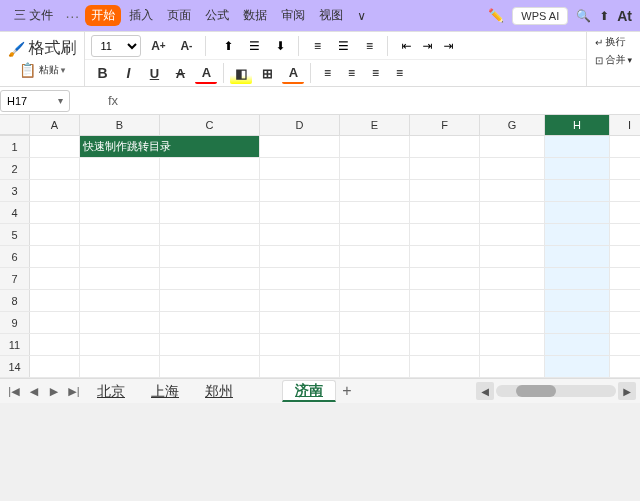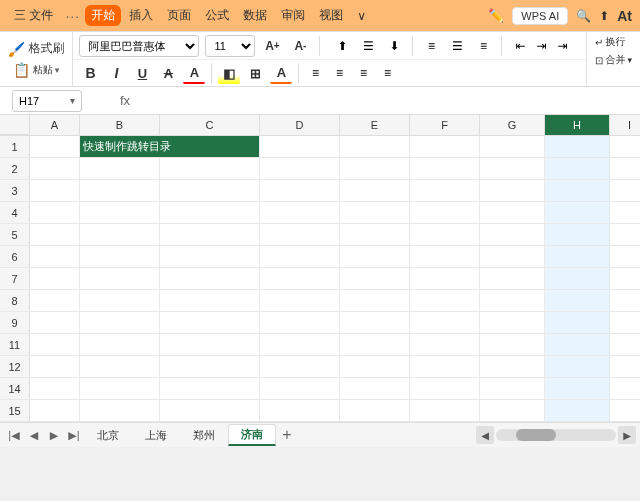--- a/index.html
+++ b/index.html
@@ -1,21 +1,21 @@
 <!DOCTYPE html>
 <html><head>
   <meta charset="utf-8">
   <style>
     * { margin: 0; padding: 0; box-sizing: border-box; }
     body { font-family: 'Microsoft YaHei', Arial, sans-serif; font-size: 12px; background: #f0f0f0; width: 640px; height: 501px; overflow: hidden; }
 
     
     .title-bar {
       height: 32px;
-      background: #fdba74;
+      background: #c4b5fd;
       display: flex;
       align-items: center;
       border-bottom: 1px solid #e0e0e0;
       padding: 0 8px;
       gap: 6px;
     }
     .title-bar-menu { display: flex; align-items: center; gap: 2px; }
     .menu-item { padding: 2px 6px; font-size: 12px; color: #333; cursor: pointer; border-radius: 3px; }
     .menu-item.active { background: #ff6600; color: white; border-radius: 6px; }
     .menu-dots { font-size: 14px; color: #666; padding: 2px 4px; cursor: pointer; }
@@ -34,21 +34,21 @@
     .font-btn { width: 22px; height: 22px; border: none; background: none; cursor: pointer; display: flex; align-items: center; justify-content: center; border-radius: 2px; font-size: 13px; font-weight: bold; color: #333; }
     .separator { width: 1px; height: 20px; background: #ddd; margin: 0 2px; }
 
     
     .formula-bar {
       display: flex;
       align-items: center;
       height: 28px;
       background: #fff;
       border-bottom: 1px solid #ddd;
-      padding: 0 12px;
+      padding: 0 0;
       gap: 4px;
     }
     .cell-ref { border: 1px solid #ccc; border-radius: 3px; padding: 2px 6px; font-size: 11px; width: 70px; background: white; height: 22px; display: flex; align-items: center; cursor: pointer; }
     .cell-ref-arrow { font-size: 10px; color: #666; margin-left: auto; }
     .formula-icon { font-size: 13px; color: #666; padding: 2px; margin-left: 32px; }
     .formula-input { flex: 1; border: none; outline: none; font-size: 12px; padding: 2px 4px; background: transparent; }
 
     
     .spreadsheet-container {
       display: flex;
@@ -124,22 +124,22 @@
     
     .sheet-tabs {
       display: flex;
       align-items: center;
       background: #f5f5f5;
       border-top: 1px solid #ddd;
       height: 25px;
       padding: 0 4px;
     }
     .nav-btn { width: 20px; height: 20px; background: none; border: none; cursor: pointer; display: flex; align-items: center; justify-content: center; color: #666; font-size: 11px; border-radius: 2px; }
-    .sheet-tab { padding: 2px 12px; font-size: 11px; color: #333; cursor: pointer; border: 1px solid transparent; border-bottom: none; border-radius: 3px 3px 0 0; height: 22px; display: flex; align-items: center; }
-    .sheet-tab.active { background: white; border-color: #ddd; color: #217346; font-weight: bold; border-bottom: 2px solid #217346; }
+    .sheet-tab { padding: 2px 12px; font-size: 14px; color: #333; cursor: pointer; border: 1px solid transparent; border-bottom: none; border-radius: 3px 3px 0 0; height: 22px; display: flex; align-items: center; text-decoration: underline; }
+    .sheet-tab.active { background: white; border-color: #ddd; color: #217346; font-weight: bold; border-bottom: 2px solid #217346; margin-left: 36px; }
     .add-sheet-btn { width: 22px; height: 22px; background: none; border: none; cursor: pointer; display: flex; align-items: center; justify-content: center; color: #666; font-size: 16px; border-radius: 3px; }
     .scrollbar-area { margin-left: auto; display: flex; align-items: center; gap: 2px; }
     .scroll-btn { width: 18px; height: 18px; background: #e0e0e0; border: none; cursor: pointer; display: flex; align-items: center; justify-content: center; font-size: 10px; color: #555; border-radius: 2px; }
 
     .ribbon-top { display: flex; align-items: stretch; }
     .ribbon-left-group { display: flex; align-items: center; padding: 4px 4px; gap: 2px; border-right: 1px solid #e0e0e0; }
     .ribbon-main { flex: 1; display: flex; flex-direction: column; }
     .ribbon-row1 { display: flex; align-items: center; padding: 2px 6px; gap: 6px; height: 28px; border-bottom: 1px solid #eee; }
     .ribbon-row2 { display: flex; align-items: center; padding: 2px 6px; gap: 4px; height: 26px; }
     .ribbon-right-group { display: flex; flex-direction: column; align-items: stretch; padding: 2px 4px; border-left: 1px solid #e0e0e0; gap: 2px; }
@@ -175,36 +175,33 @@
   </div>
 </div>
 
 <div class="ribbon">
   <div class="ribbon-top">
 
     <div class="ribbon-left-group">
       <div style="display:flex; flex-direction:column; align-items:center; gap:1px;">
         <div class="ribbon-btn" style="flex-direction:row; gap:3px; align-items:center; height:20px;">
           <span style="font-size:14px;">🖌️</span>
-          <span style="font-size:12px;">格式刷</span>
+          <span style="font-size:16px;">格式刷</span>
         </div>
         <div class="ribbon-btn" style="flex-direction:row; gap:2px; align-items:center; height:20px;">
           <span style="font-size:14px;">📋</span>
           <span style="font-size:10px;">粘贴</span>
           <span style="font-size:9px; color:#666;">▾</span>
         </div>
       </div>
     </div>
 
     <div class="ribbon-main">
 
       <div class="ribbon-row1">
-        <select class="font-select">
-          <option>阿里巴巴普惠体</option>
-        </select>
         <select class="size-select">
           <option>11</option>
         </select>
         <button class="font-btn" style="font-size:12px;">A<sup>+</sup></button>
         <button class="font-btn" style="font-size:12px;">A<sub>-</sub></button>
         <div class="separator"></div>
 
         <span class="align-icon" style="margin-left:4px;">⬆</span>
         <span class="align-icon">☰</span>
         <span class="align-icon">⬇</span>
@@ -392,53 +389,29 @@
         <div class="cell col-b"></div>
         <div class="cell col-c"></div>
         <div class="cell col-d"></div>
         <div class="cell col-e"></div>
         <div class="cell col-f"></div>
         <div class="cell col-g"></div>
         <div class="cell col-h active-header-col"></div>
         <div class="cell col-i"></div>
     </div>
     <div class="ss-row">
-      <div class="row-header">12</div>
-      <div class="cell col-a"></div>
-        <div class="cell col-b"></div>
-        <div class="cell col-c"></div>
-        <div class="cell col-d"></div>
-        <div class="cell col-e"></div>
-        <div class="cell col-f"></div>
-        <div class="cell col-g"></div>
-        <div class="cell col-h active-header-col"></div>
-        <div class="cell col-i"></div>
-    </div>
-    <div class="ss-row">
       <div class="row-header">14</div>
       <div class="cell col-a"></div>
         <div class="cell col-b"></div>
         <div class="cell col-c"></div>
         <div class="cell col-d"></div>
         <div class="cell col-e">
         
         
       </div>
-        <div class="cell col-f"></div>
-        <div class="cell col-g"></div>
-        <div class="cell col-h active-header-col"></div>
-        <div class="cell col-i"></div>
-    </div>
-    <div class="ss-row">
-      <div class="row-header">15</div>
-      <div class="cell col-a"></div>
-        <div class="cell col-b"></div>
-        <div class="cell col-c"></div>
-        <div class="cell col-d"></div>
-        <div class="cell col-e"></div>
         <div class="cell col-f"></div>
         <div class="cell col-g"></div>
         <div class="cell col-h active-header-col"></div>
         <div class="cell col-i"></div>
     </div>
 
   </div>
 </div>
 
 <div class="sheet-tabs">

